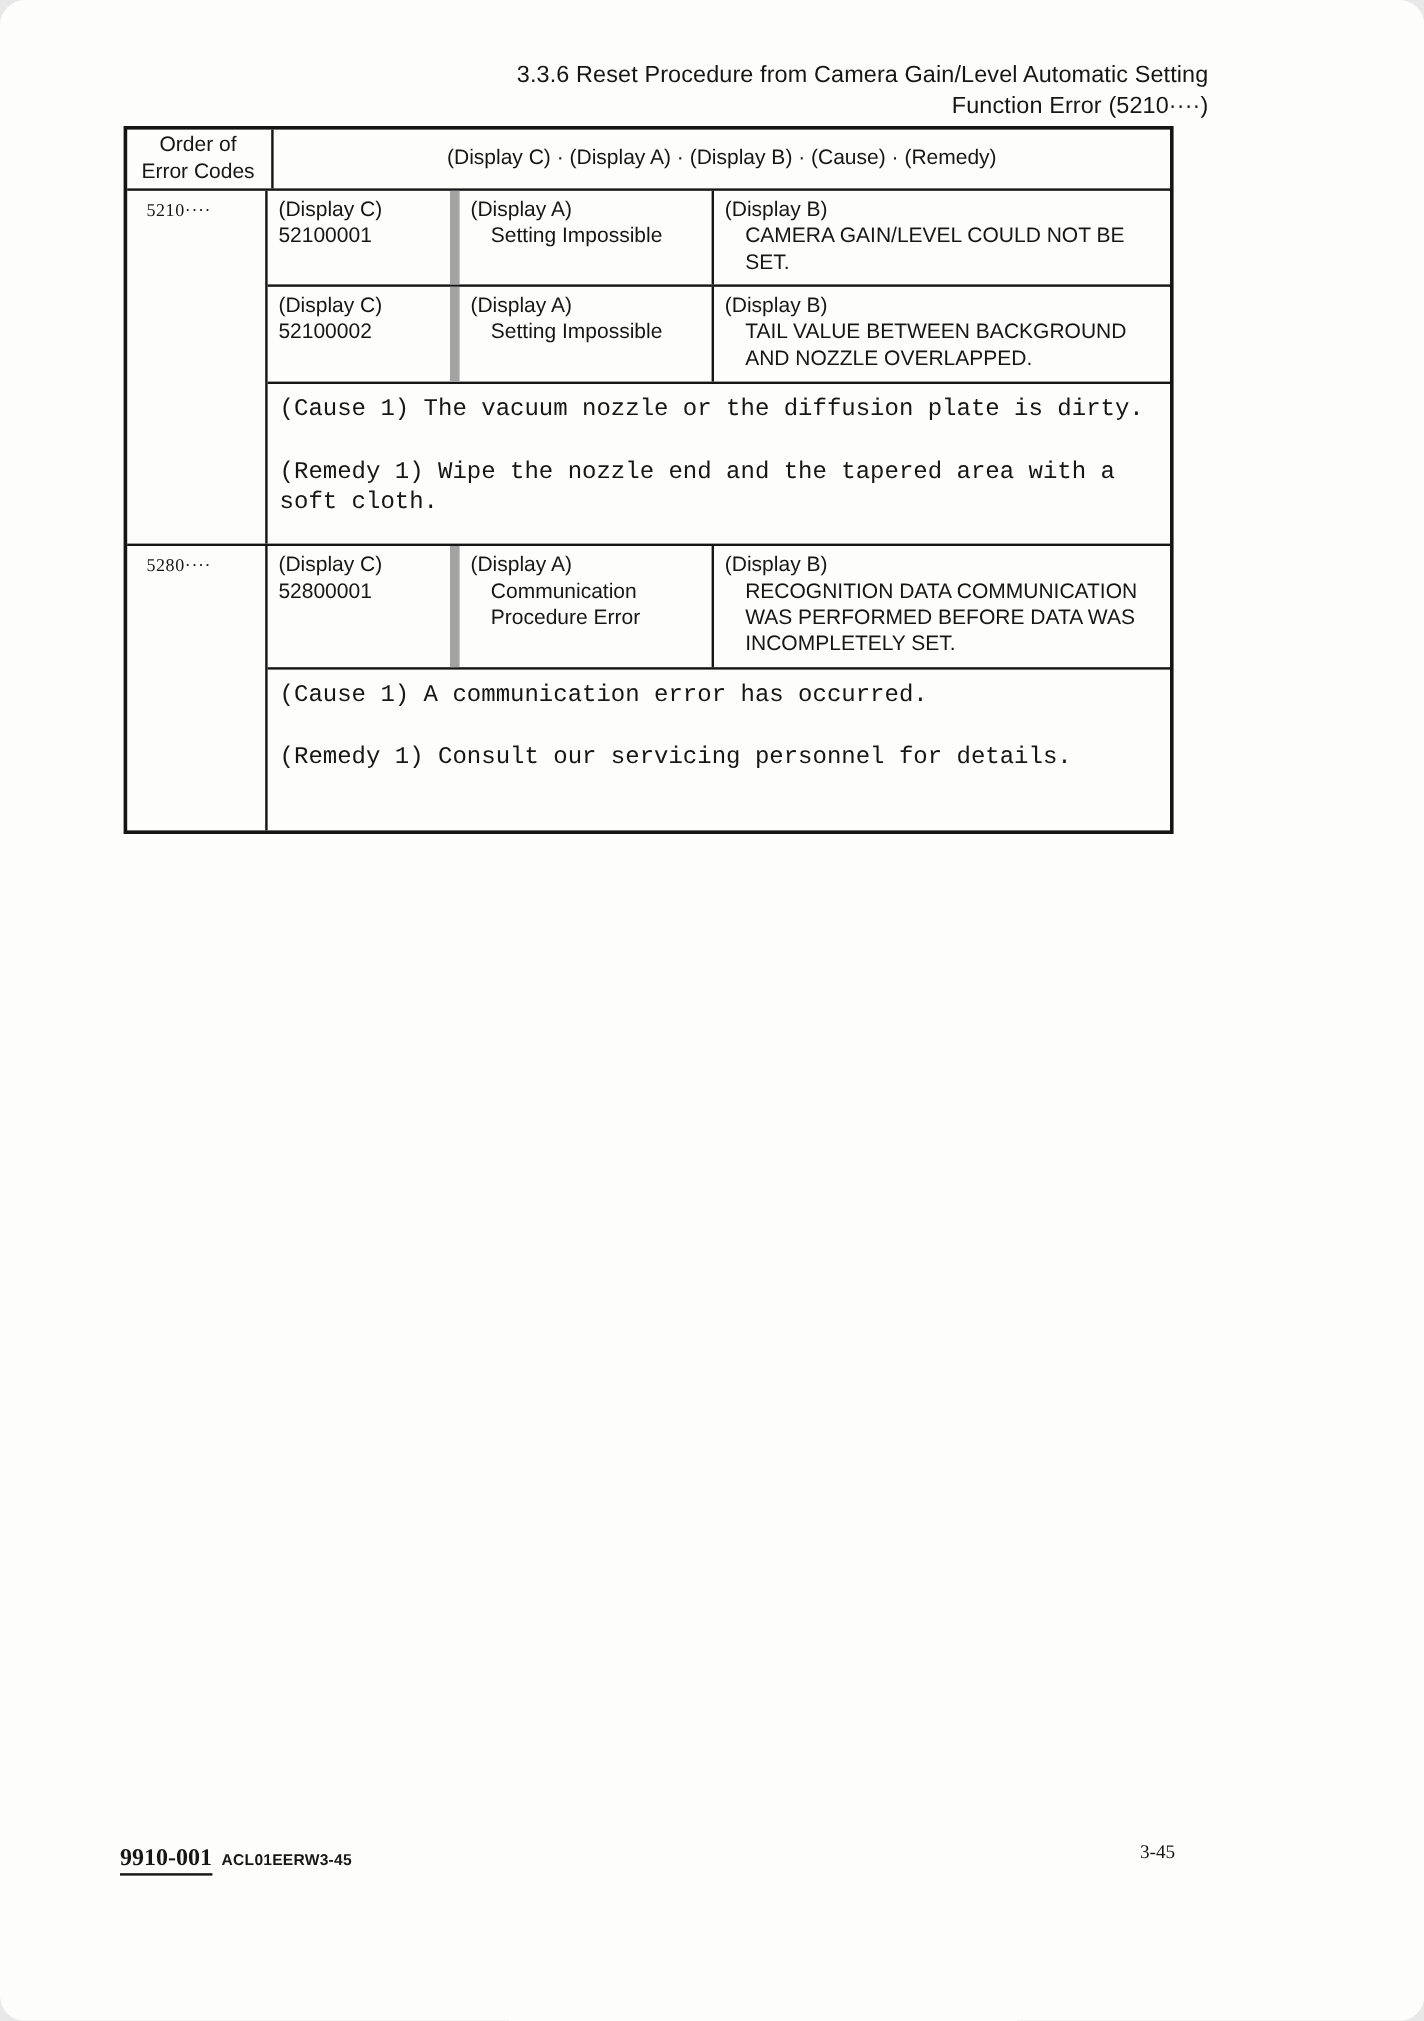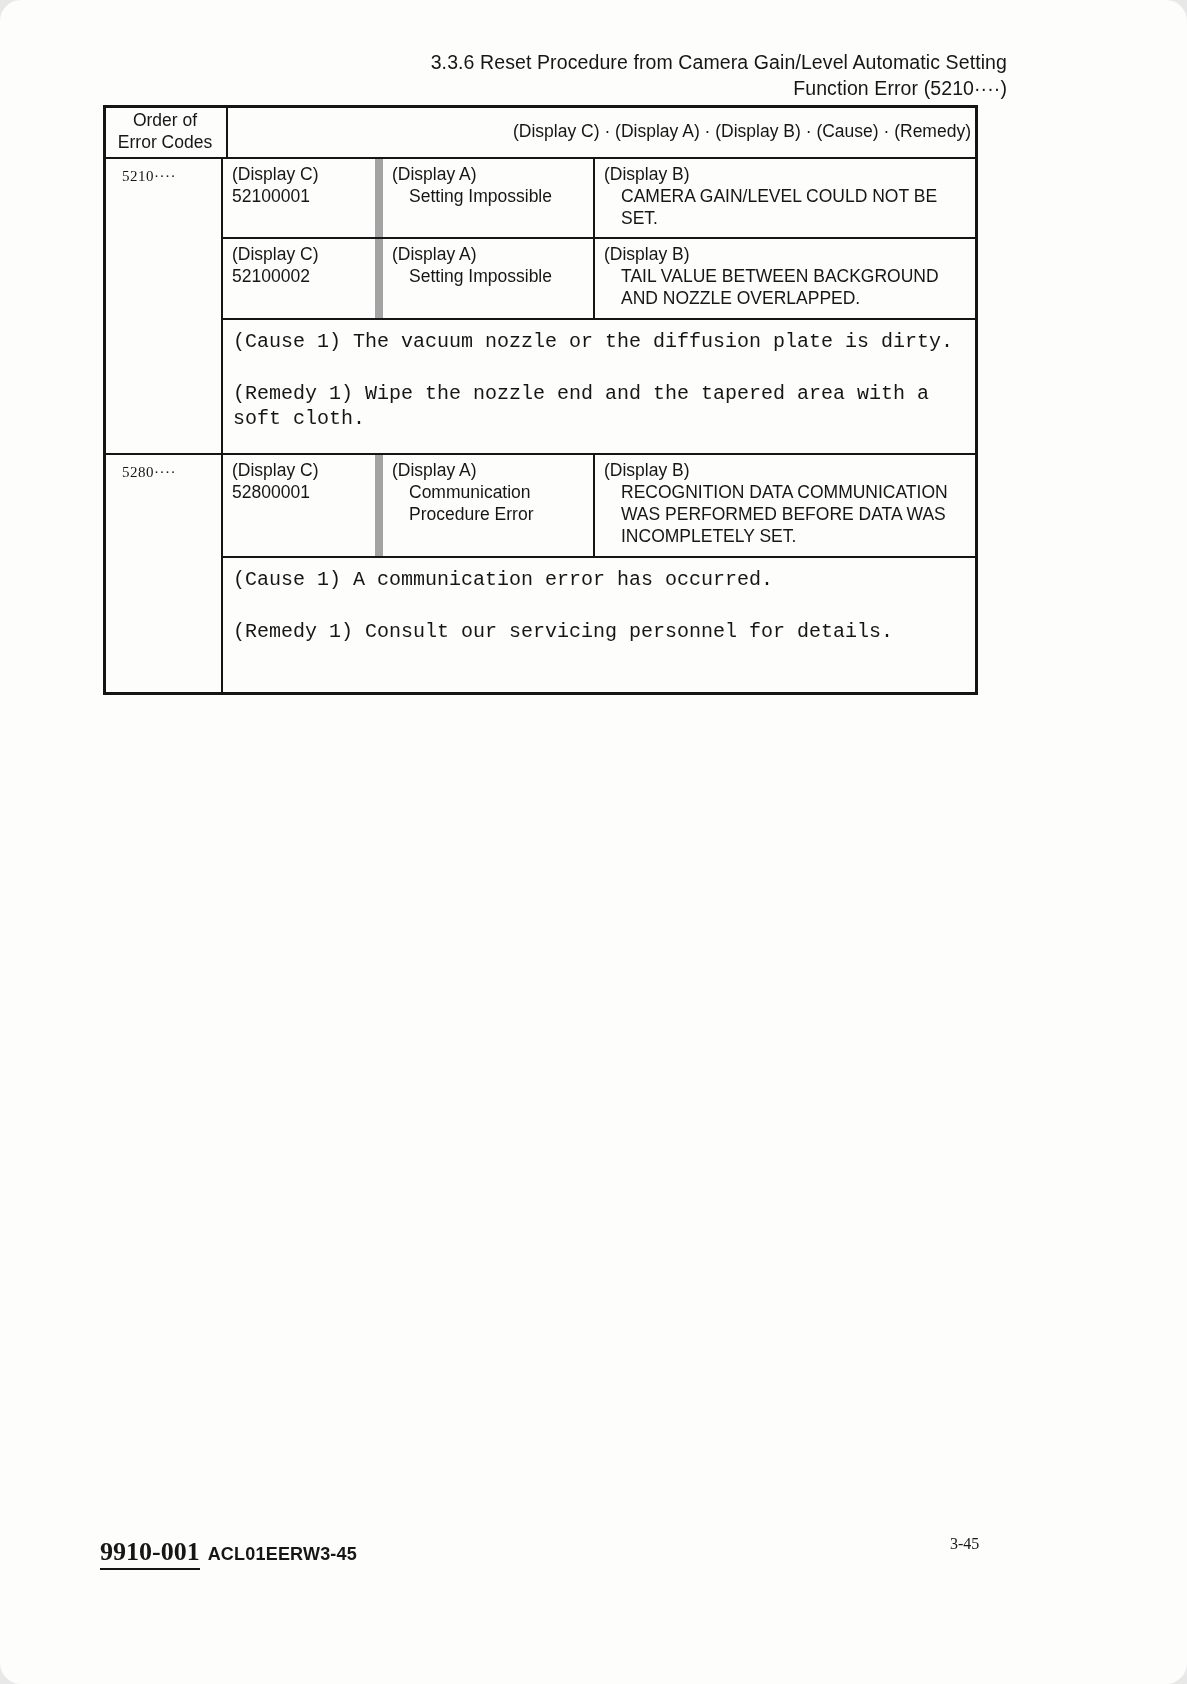--- a/index.html
+++ b/index.html
@@ -41,21 +41,21 @@
   .hdr-left {
     width: 122px;
     border-right: 2px solid #151515;
     text-align: center;
     padding: 2px 2px 3px 0;
   }
   .hdr-right {
     flex: 1;
     display: flex;
     align-items: center;
-    justify-content: flex-end;
+    justify-content: center;
     padding: 2px 4px;
   }
 
   .trow { display: flex; }
   .trow.with-sep { border-bottom: 2px solid #151515; }
   .code-col {
     width: 117px;
     border-right: 2px solid #151515;
     padding: 8px 0 0 16px;
     font-family: "Liberation Serif", serif;
@@ -85,28 +85,28 @@
   
   .footer-left {
     position: absolute;
     top: 1537px;
     left: 100px;
     display: flex;
     align-items: baseline;
   }
   .doc-num {
     font-family: "Liberation Serif", serif;
-    font-size: 26px;
+    font-size: 20px;
     font-weight: bold;
     border-bottom: 2px solid #151515;
     padding-bottom: 1px;
   }
   .doc-code {
     margin-left: 8px;
-    font-size: 18px;
+    font-size: 13px;
     font-weight: bold;
     letter-spacing: 0.2px;
   }
   .footer-right {
     position: absolute;
     top: 1535px;
     left: 950px;
     font-family: "Liberation Serif", serif;
     font-size: 16px;
   }

